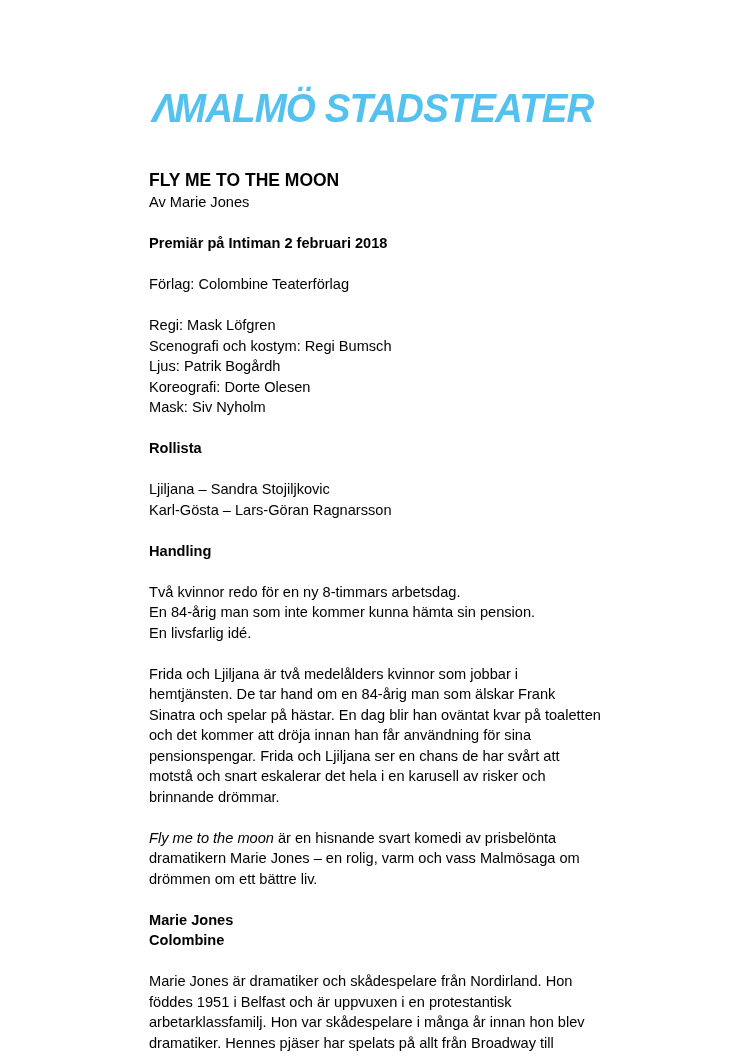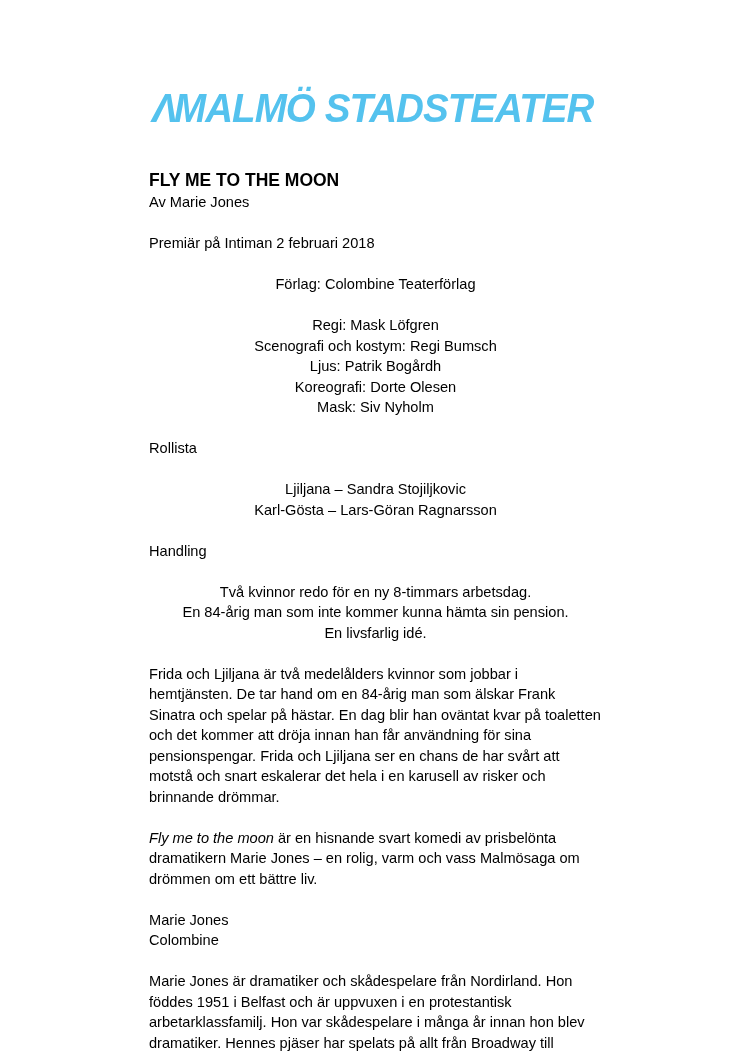--- a/index.html
+++ b/index.html
@@ -35,22 +35,22 @@
   .logo .logo-mark { margin-right: -3px; }
   .content {
     margin: 38px 84px 8px 89px;
   }
   .block { margin-bottom: 20.5px; }
   .title {
     font-size: 17.5px;
     font-weight: bold;
     line-height: 24px;
   }
-  .bold { font-weight: normal; }
-  .line { display: block; text-align: center; }
+  .bold { font-weight: bold; }
+  .line { display: block; }
   em { font-style: italic; }
   p { margin: 0; }
 </style>
 </head>
 <body>
 
 <div class="page">
 
   <div class="logo-wrap">
     <div class="logo" style="color: rgb(84, 194, 238);">

